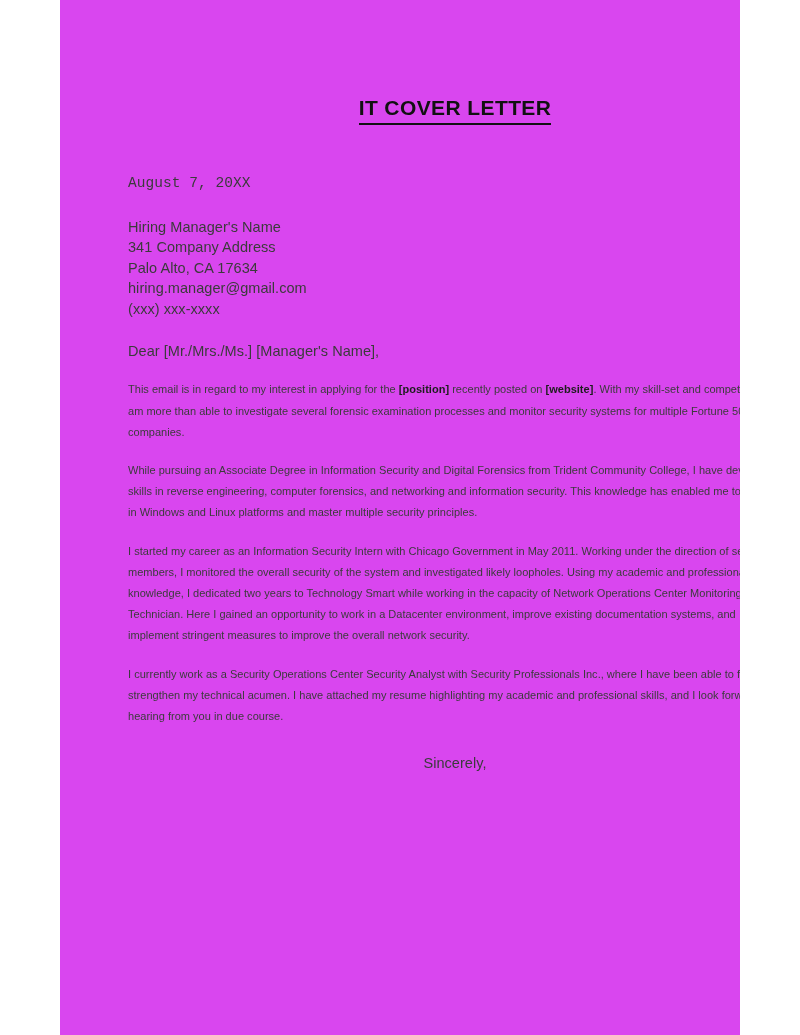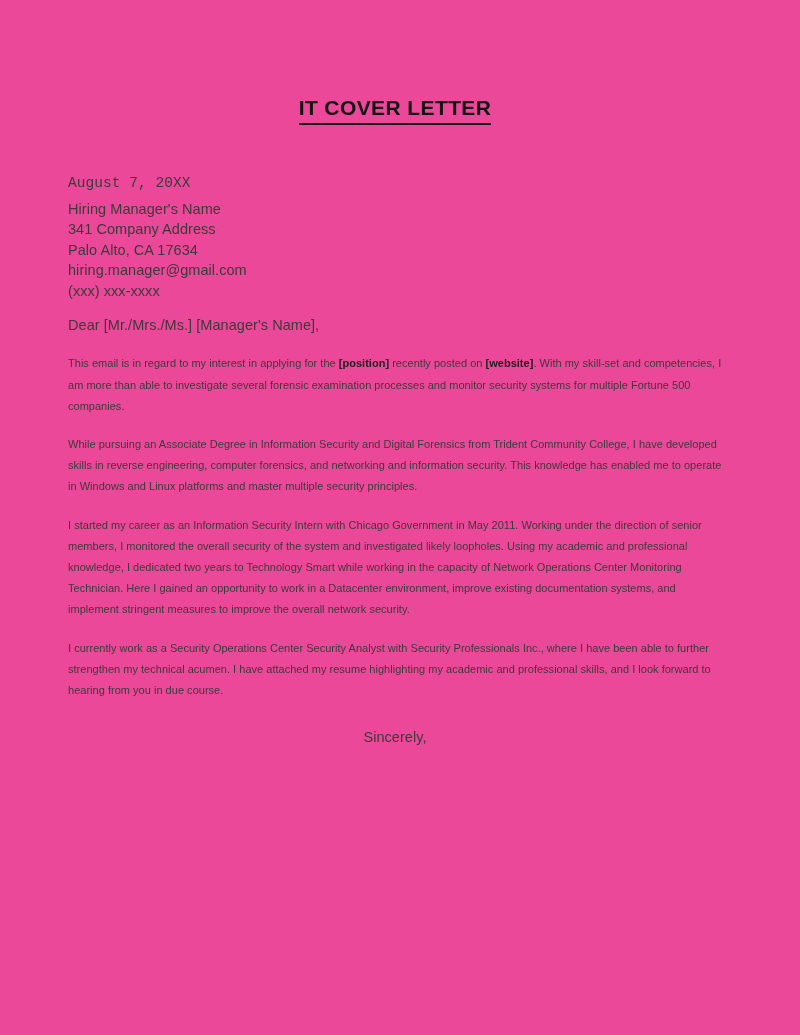--- a/index.html
+++ b/index.html
@@ -2,23 +2,23 @@
 <html><head>
 <meta charset="utf-8">
 <style>
   html, body {
     margin: 0;
     padding: 0;
     background: #ffffff;
   }
   .page {
     position: relative;
-    width: 800px;
+    width: 680px;
     height: 1035px;
-    background: #ec4899;
+    background: #d946ef;
     margin: 0 auto;
     overflow: hidden;
     font-family: "Liberation Sans", sans-serif;
     color: #3b3b3b;
     -webkit-font-smoothing: antialiased;
   }
   .doc-body {
     position: absolute;
     left: 68px;
     top: 0;
@@ -41,31 +41,31 @@
     padding-bottom: 2px;
   }
   .date-line {
     margin-top: 48px;
     font-size: 14.5px;
     line-height: 1.45;
     letter-spacing: 0.05px;
     font-family: Liberation Mono, monospace;
   }
   .recipient-block {
-    margin-top: 5px;
+    margin-top: 23px;
     font-size: 14.5px;
     line-height: 20.5px;
     letter-spacing: 0.05px;
   }
   .recipient-block .addr-line {
     display: block;
     white-space: pre;
   }
   .salutation {
-    margin-top: 14px;
+    margin-top: 22px;
     font-size: 14.5px;
     line-height: 1.45;
     letter-spacing: 0.05px;
   }
   .para {
     margin-top: 17px;
     font-size: 11px;
     line-height: 21.2px;
     letter-spacing: 0.02px;
     text-align: left;

